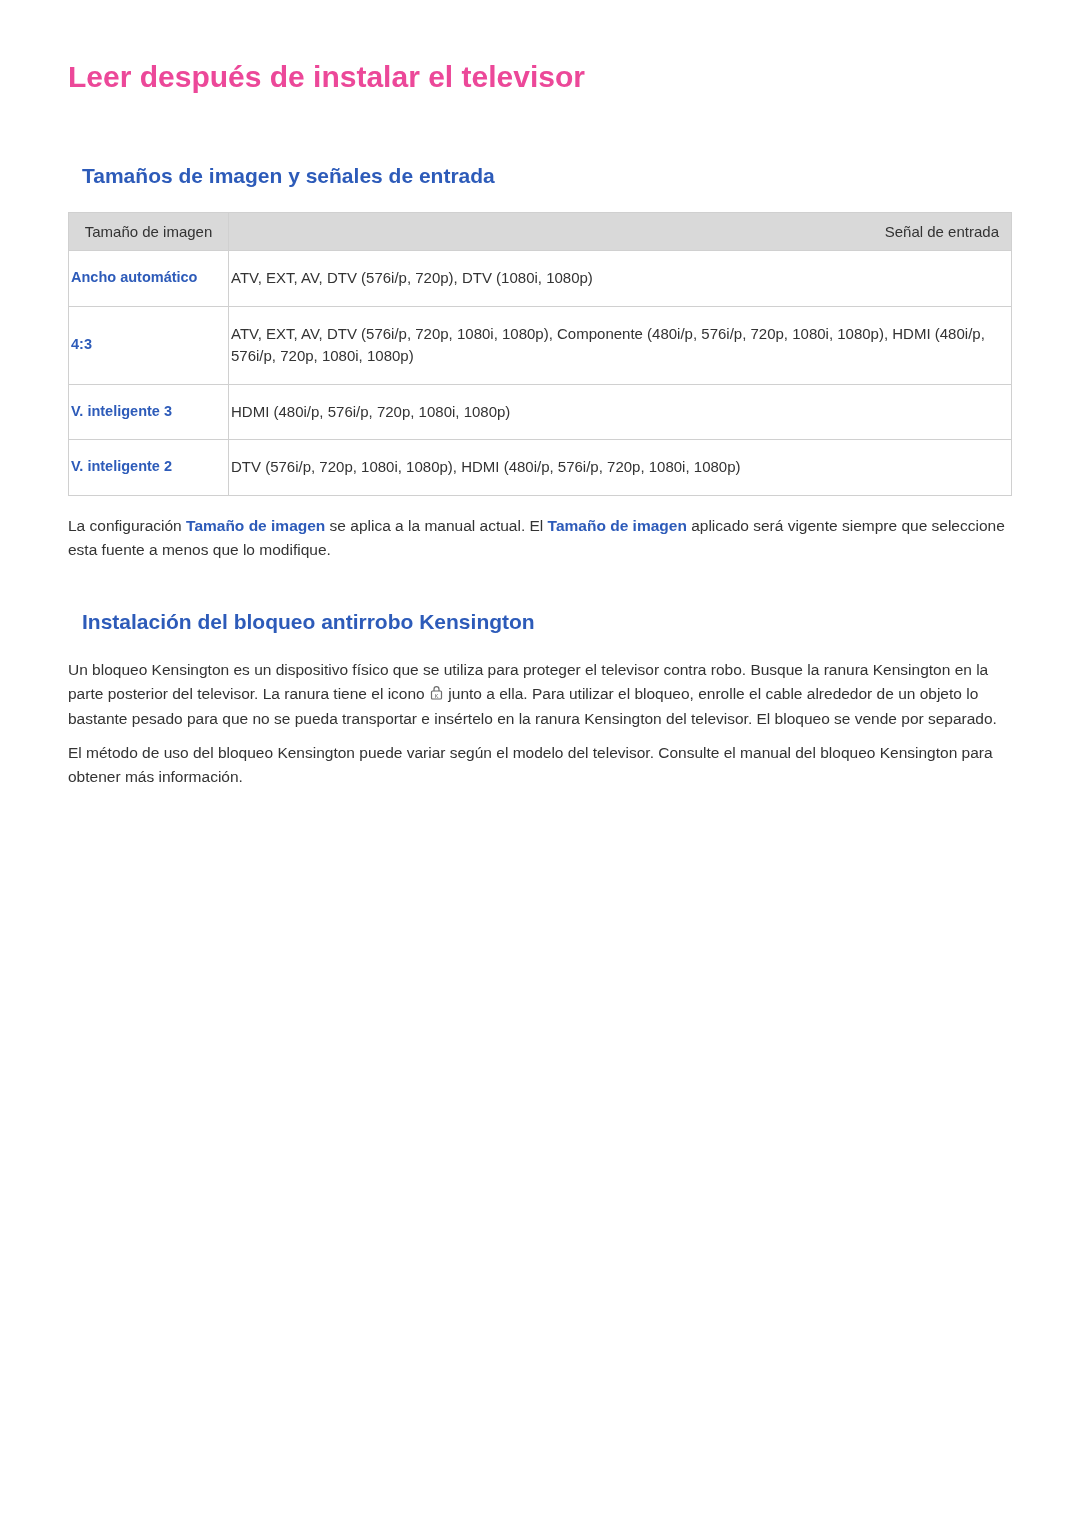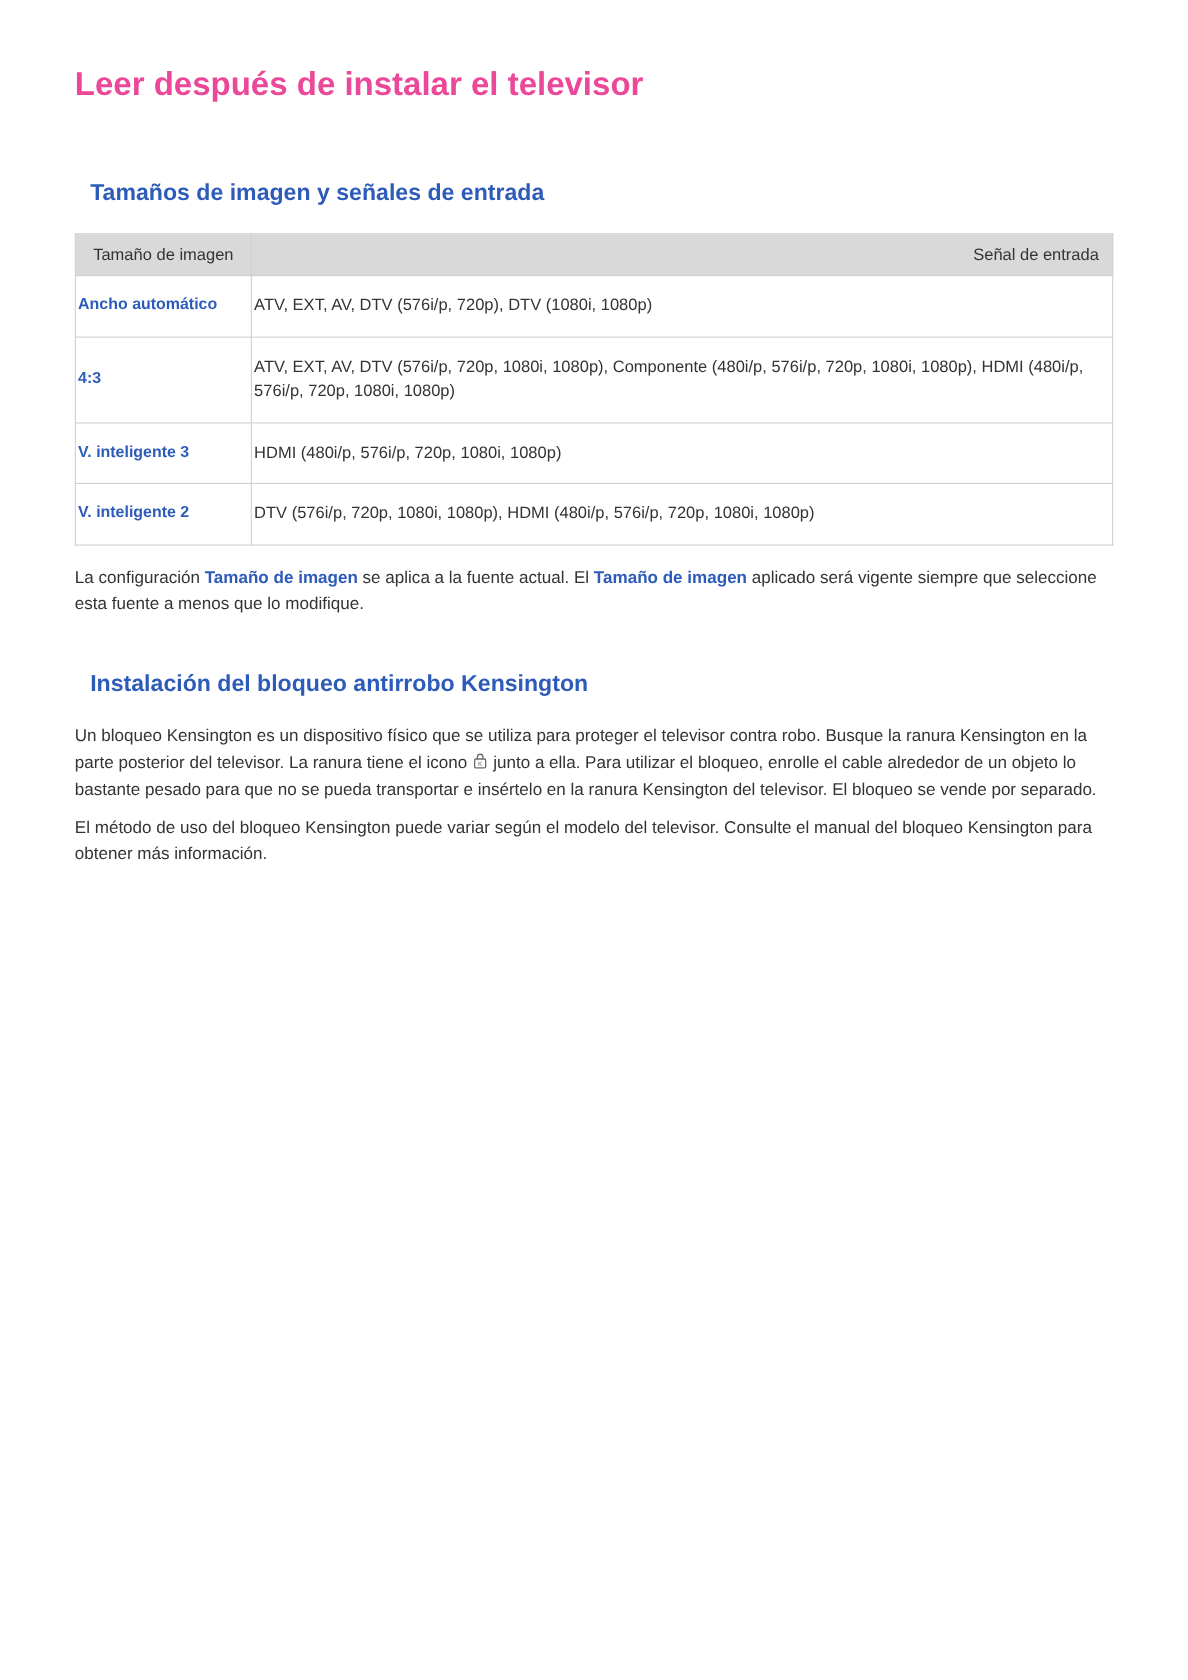--- a/index.html
+++ b/index.html
@@ -104,21 +104,21 @@
       <td>HDMI (480i/p, 576i/p, 720p, 1080i, 1080p)</td>
     </tr>
     <tr>
       <td class="label">V. inteligente 2</td>
       <td>DTV (576i/p, 720p, 1080i, 1080p), HDMI (480i/p, 576i/p, 720p, 1080i, 1080p)</td>
     </tr>
   </tbody>
 </table>
 
 <p class="body-text">
-  <span>La configuración </span><span class="bold-blue">Tamaño de imagen</span><span> se aplica a la fuente actual. El </span><span class="bold-blue">Tamaño de imagen</span><span> aplicado será vigente siempre que seleccione esta fuente a menos que lo modifique.</span>
+  <span>La configuración </span><span class="bold-blue">Tamaño de imagen</span><span> se aplica a la manual actual. El </span><span class="bold-blue">Tamaño de imagen</span><span> aplicado será vigente siempre que seleccione esta fuente a menos que lo modifique.</span>
 </p>
 
 <div class="section-gap"></div>
 
 <h2 class="section-title">Instalación del bloqueo antirrobo Kensington</h2>
 
 <p class="body-text">
   <span>Un bloqueo Kensington es un dispositivo físico que se utiliza para proteger el televisor contra robo. Busque la ranura Kensington en la parte posterior del televisor. La ranura tiene el icono </span><span class="lock-icon"><svg width="13" height="15" viewBox="0 0 13 15">
         <rect x="1.5" y="6" width="10" height="8" rx="1" fill="none" stroke="#6b6b6b" stroke-width="1.2"></rect>
         <path d="M4 6 V4.2 a2.5 2.5 0 0 1 5 0 V6" fill="none" stroke="#6b6b6b" stroke-width="1.2"></path>

